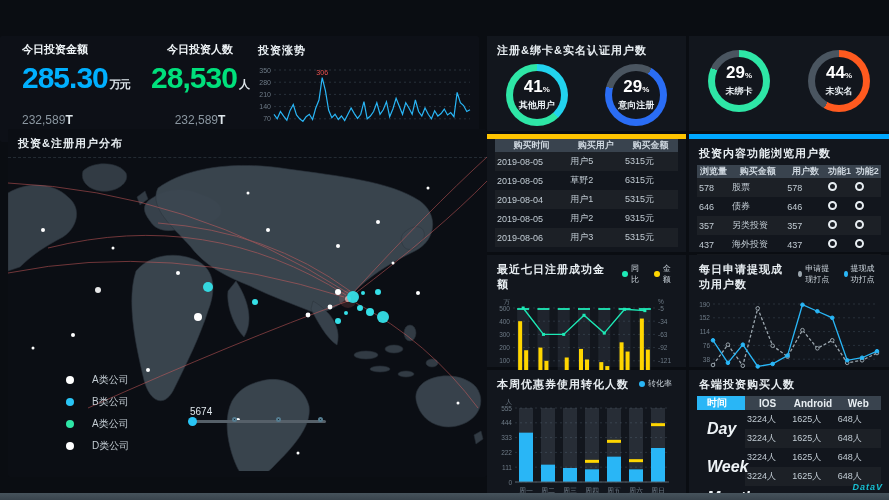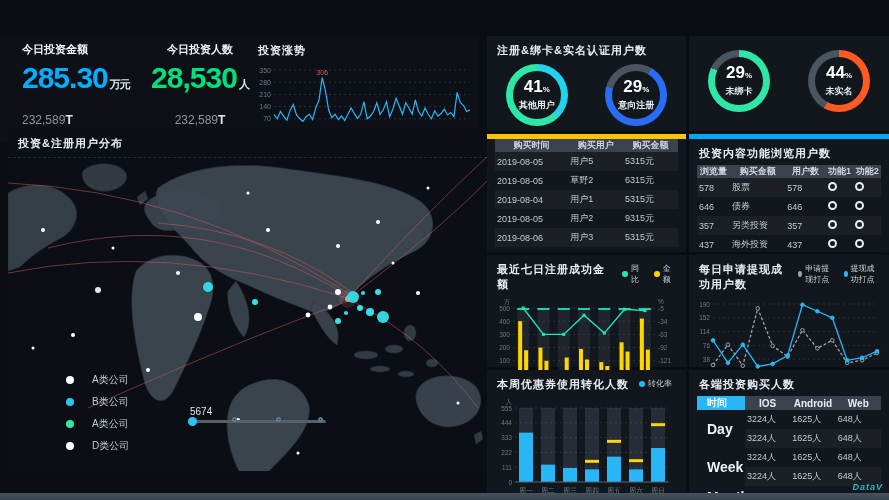--- a/index.html
+++ b/index.html
@@ -79,21 +79,21 @@
 
   .panel-head { display:flex; align-items:flex-start; justify-content:flex-start; }
   .legend { display:flex; gap:8px; padding:8px 8px 0 0; }
   .legend .li { display:flex; align-items:center; gap:3px; }
   .legend .dot { width:6px; height:6px; border-radius:50%; }
   .legend .lab { color:#cdd6de; font-size:8px; }
 
   
   #platform-panel th.time-h { background:#29b6f6; color:#fff; font-size:10px; text-align:left; padding-left:10px; }
   #platform-panel th { font-size:10px; color:#e8eef2; }
-  #platform-panel td.group { color:#eef3f6; font-weight:bold; font-size:14px; text-align:left; padding-left:10px; background:transparent; }
+  #platform-panel td.group { color:#eef3f6; font-weight:bold; font-size:16px; text-align:left; padding-left:10px; background:transparent;font-style:italic; }
 
   .footerbar { position:absolute; left:0; bottom:0; width:889px; height:7px; background:linear-gradient(180deg,#46535c,#39444d); }
   .watermark { position:absolute; right:6px; bottom:8px; color:#19d3e6; font-size:9px; font-style:italic; font-weight:bold; letter-spacing:1px; opacity:.9; }
 
   svg text { font-family:"Liberation Sans", sans-serif; }
 </style>
 </head>
 <body>
 
 <div class="dashboard">

